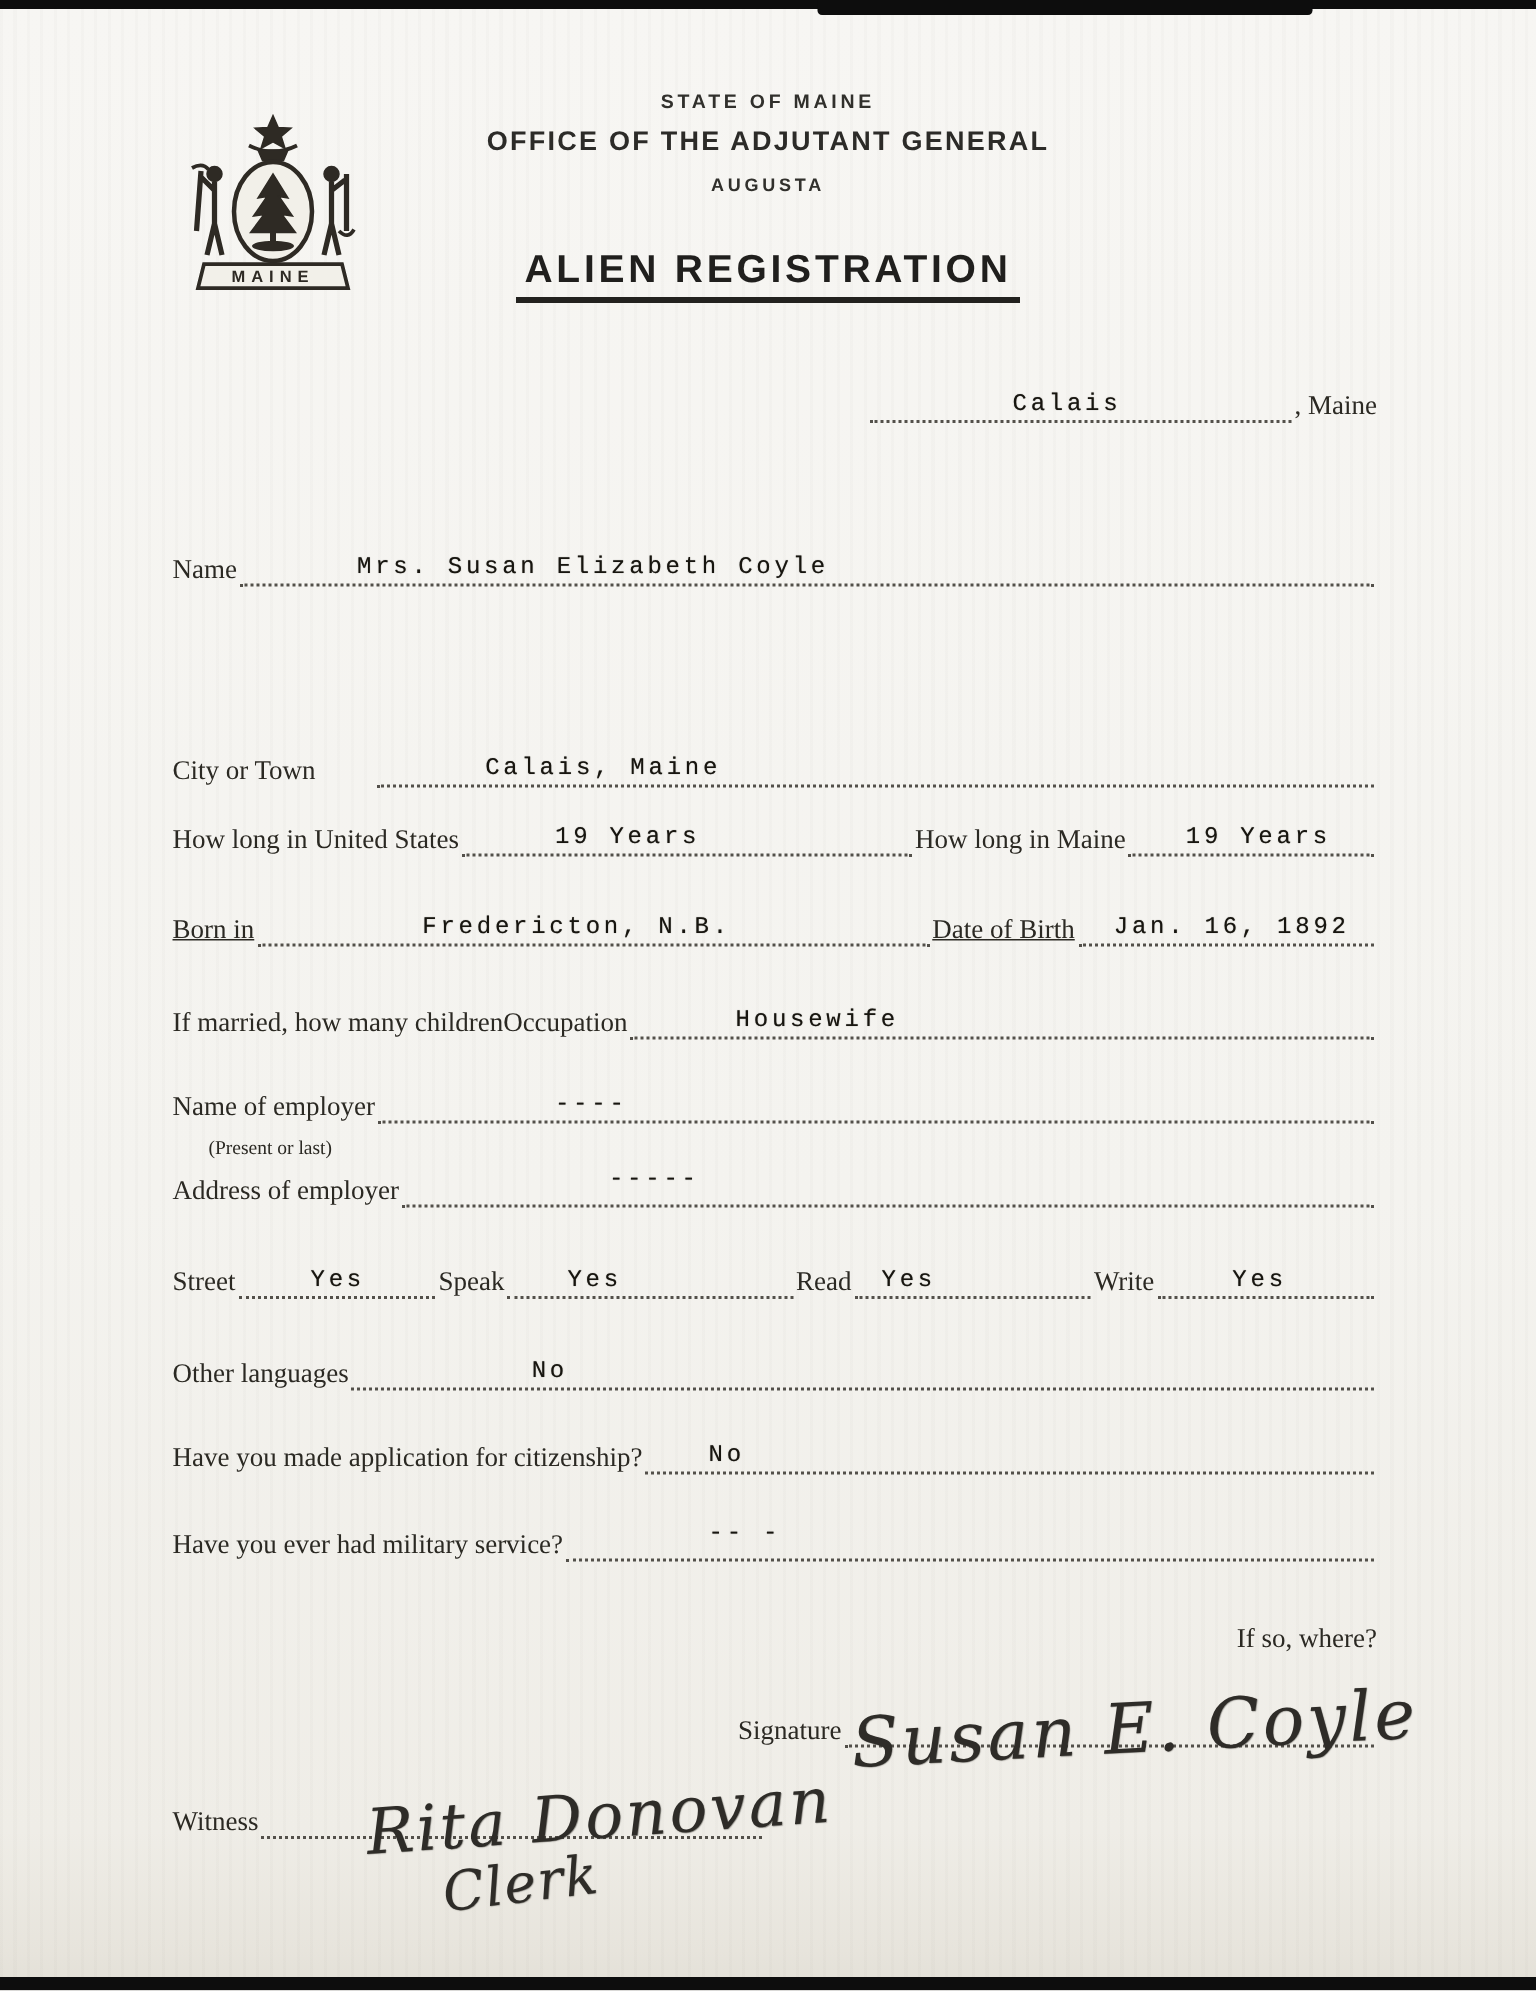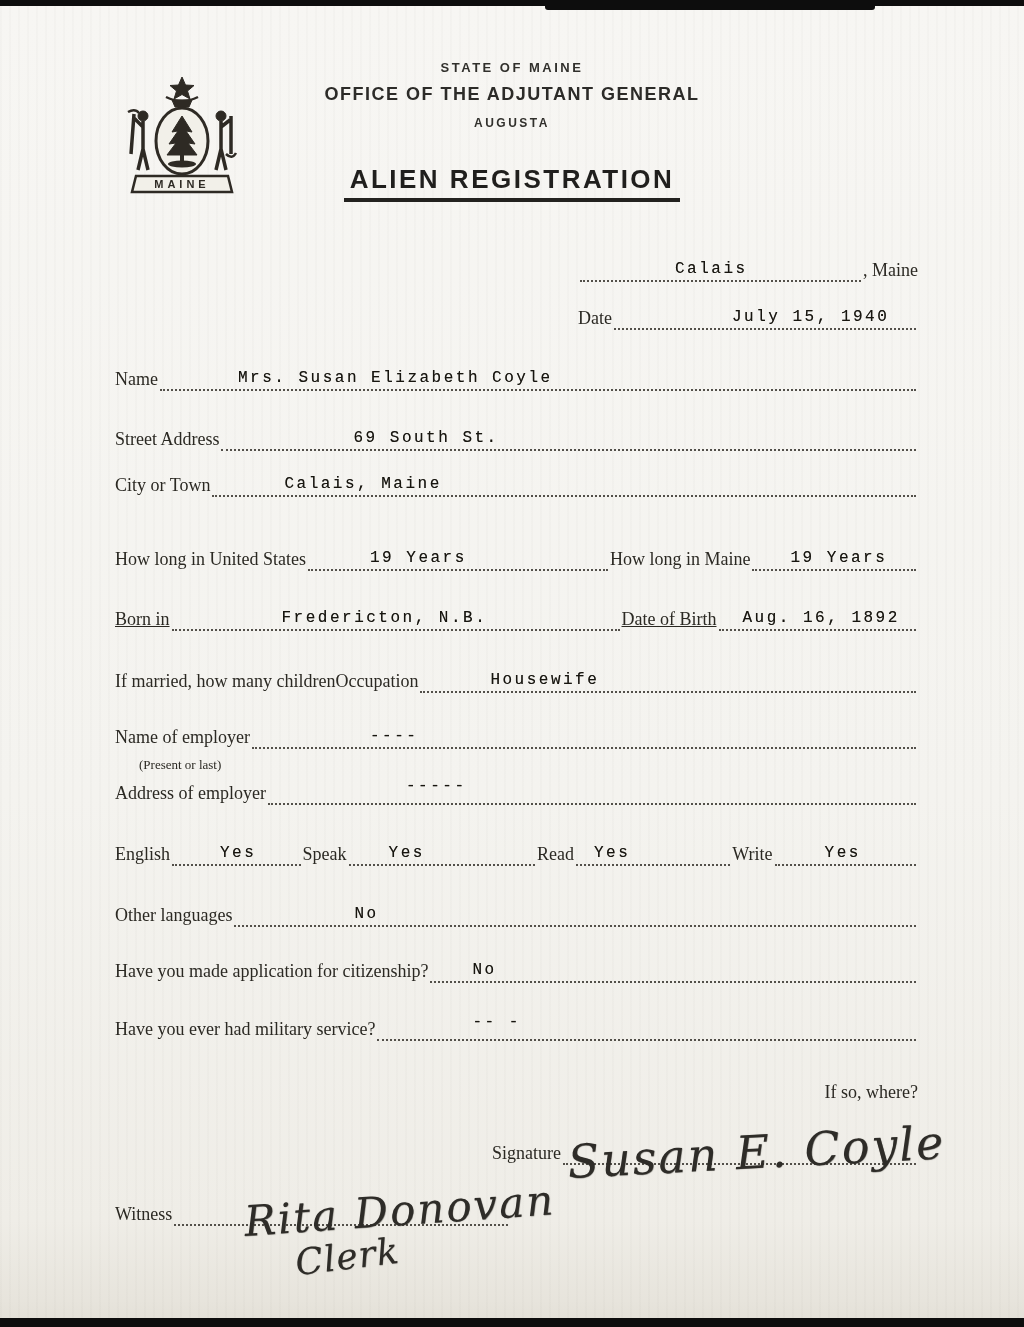--- a/index.html
+++ b/index.html
@@ -80,42 +80,30 @@
     <div class="title-wrap"><span class="title">ALIEN REGISTRATION</span></div>
   </div>
 
   <div class="row" style="top:256px; left:578px;">
     <span class="fill">
       <span class="val" style="left:95px">Calais</span>
     </span>
     <span class="lbl">, Maine</span>
   </div>
 
-  <div class="row" style="top:304px; left:578px;">
-    <span class="lbl">Date</span>
-    <span class="fill">
-      <span class="val" style="left:118px">July 15, 1940</span>
-    </span>
-  </div>
 
   <div class="row" style="top:365px;">
     <span class="lbl">Name</span>
     <span class="fill">
       <span class="val" style="left:78px">Mrs. Susan Elizabeth Coyle</span>
     </span>
   </div>
 
-  <div class="row" style="top:425px;">
-    <span class="lbl">Street Address</span>
-    <span class="fill">
-      <span class="val" style="left:132px">69 South St.</span>
-    </span>
-  </div>
-
-  <div class="row" style="top:471px;">
+
+  <div class="row" style="top:499px;gap:39px;">
     <span class="lbl">City or Town</span>
     <span class="fill">
       <span class="val" style="left:72px">Calais, Maine</span>
     </span>
   </div>
 
   <div class="row" style="top:545px;">
     <span class="lbl">How long in United States</span>
     <span class="fill" style="flex:0 0 300px;">
       <span class="val" style="left:62px">19 Years</span>
@@ -126,21 +114,21 @@
     </span>
   </div>
 
   <div class="row" style="top:605px;text-decoration:underline;">
     <span class="lbl">Born in</span>
     <span class="fill" style="flex:0 0 448px;">
       <span class="val" style="left:110px">Fredericton, N.B.</span>
     </span>
     <span class="lbl">Date of Birth</span>
     <span class="fill">
-      <span class="val" style="left:24px">Aug. 16, 1892</span>
+      <span class="val" style="left:24px">Jan. 16, 1892</span>
     </span>
   </div>
 
   <div class="row" style="top:667px;">
     <span class="lbl">If married, how many children</span>
     <span class="lbl">Occupation</span>
     <span class="fill">
       <span class="val" style="left:70px">Housewife</span>
     </span>
   </div>
@@ -154,21 +142,21 @@
   <div class="subnote">(Present or last)</div>
 
   <div class="row" style="top:779px;">
     <span class="lbl">Address of employer</span>
     <span class="fill">
       <span class="val" style="left:138px; bottom:8px;">-----</span>
     </span>
   </div>
 
   <div class="row" style="top:840px;">
-    <span class="lbl">English</span>
+    <span class="lbl">Street</span>
     <span class="fill" style="flex:1 1 0;">
       <span class="val" style="left:48px">Yes</span>
     </span>
     <span class="lbl">Speak</span>
     <span class="fill" style="flex:1.45 1 0;">
       <span class="val" style="left:40px">Yes</span>
     </span>
     <span class="lbl">Read</span>
     <span class="fill" style="flex:1.2 1 0;">
       <span class="val" style="left:18px">Yes</span>

